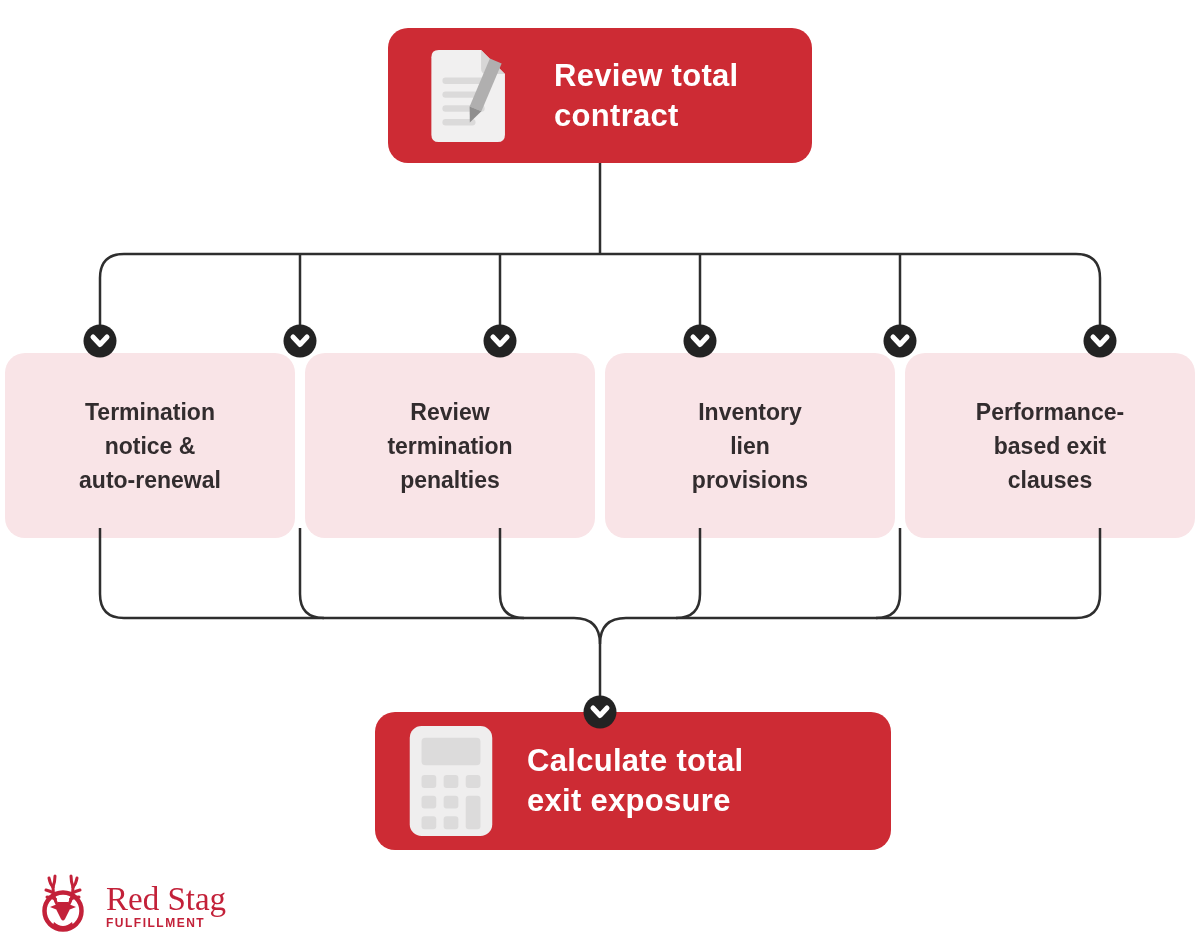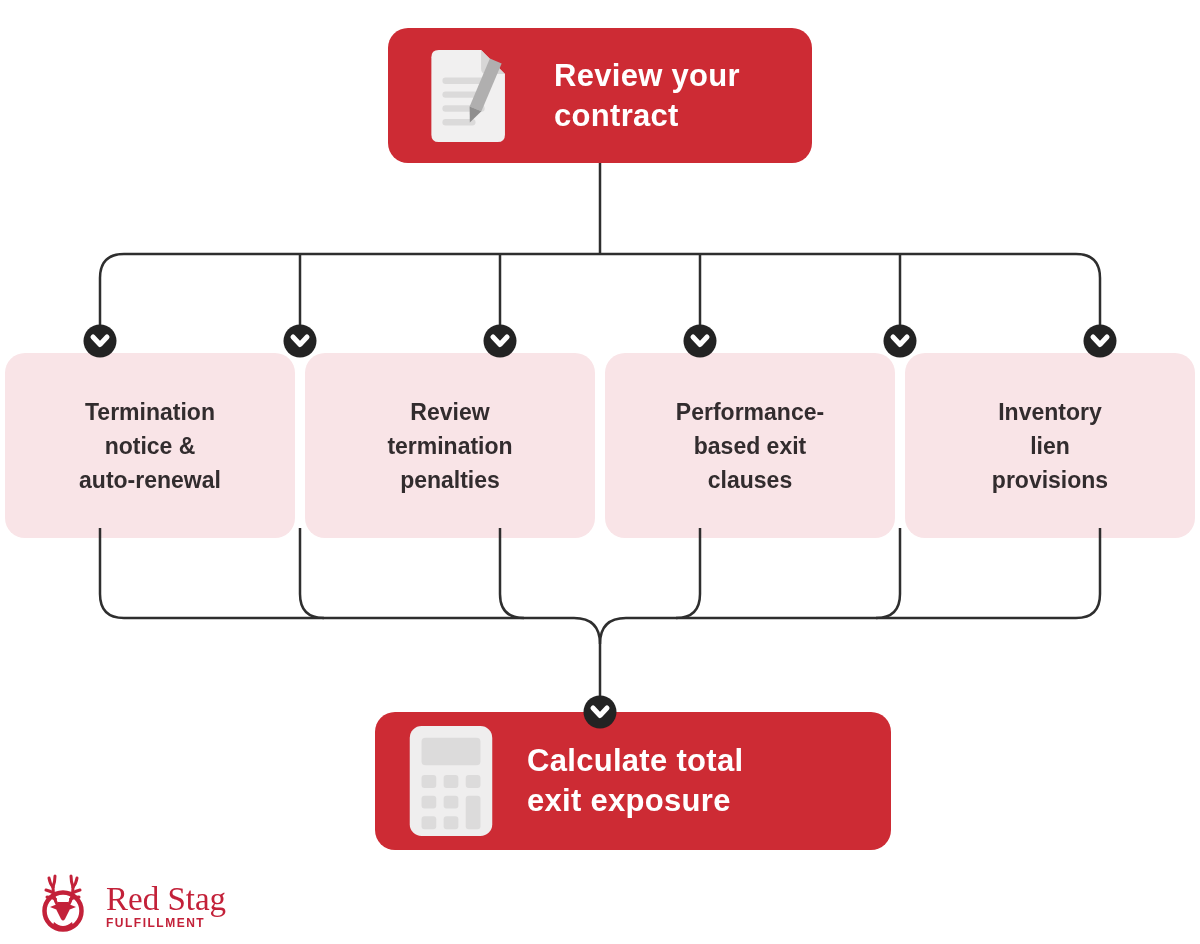--- a/index.html
+++ b/index.html
@@ -45,44 +45,44 @@
     <svg width="92" height="100" viewBox="0 0 100 104">
       <path d="M16 2 H62 L88 28 V94 Q88 102 80 102 H16 Q8 102 8 94 V10 Q8 2 16 2 Z" fill="#f1f0f0"></path>
       <path d="M62 2 L88 28 H68 Q62 28 62 22 Z" fill="#d7d6d6"></path>
       <rect x="20" y="32" width="46" height="7" rx="3.5" fill="#dbdada"></rect>
       <rect x="20" y="47" width="46" height="7" rx="3.5" fill="#dbdada"></rect>
       <rect x="20" y="62" width="46" height="7" rx="3.5" fill="#dbdada"></rect>
       <rect x="20" y="77" width="36" height="7" rx="3.5" fill="#dbdada"></rect>
       <path d="M71.6 11.3 L84.4 16.7 L62.4 68.7 L49.6 63.3 Z" fill="#b0afaf"></path>
       <path d="M49.6 63.3 L62.4 68.7 L49.8 80.7 Z" fill="#8f8e8e"></path>
     </svg>
-    <div class="node-label">Review your
+    <div class="node-label">Review total
 contract</div>
   </div>
 
   <div class="branch-row">
     <div class="branch">
       <div>Termination
 notice &amp;
 auto-renewal</div>
     </div>
     <div class="branch">
       <div>Review
 termination
 penalties</div>
     </div>
     <div class="branch">
+      <div>Inventory
+lien
+provisions</div>
+    </div>
+    <div class="branch">
       <div>Performance-
 based exit
 clauses</div>
-    </div>
-    <div class="branch">
-      <div>Inventory
-lien
-provisions</div>
     </div>
   </div>
 
   <div class="node end">
     <svg width="84" height="110" viewBox="0 0 84 112">
       <rect x="0" y="0" width="84" height="112" rx="12" fill="#efeeee"></rect>
       <rect x="12" y="12" width="60" height="28" rx="4" fill="#dcdbdb"></rect>
       <rect x="12" y="50" width="15" height="13" rx="3" fill="#dcdbdb"></rect>
       <rect x="34.5" y="50" width="15" height="13" rx="3" fill="#dcdbdb"></rect>
       <rect x="57" y="50" width="15" height="13" rx="3" fill="#dcdbdb"></rect>

